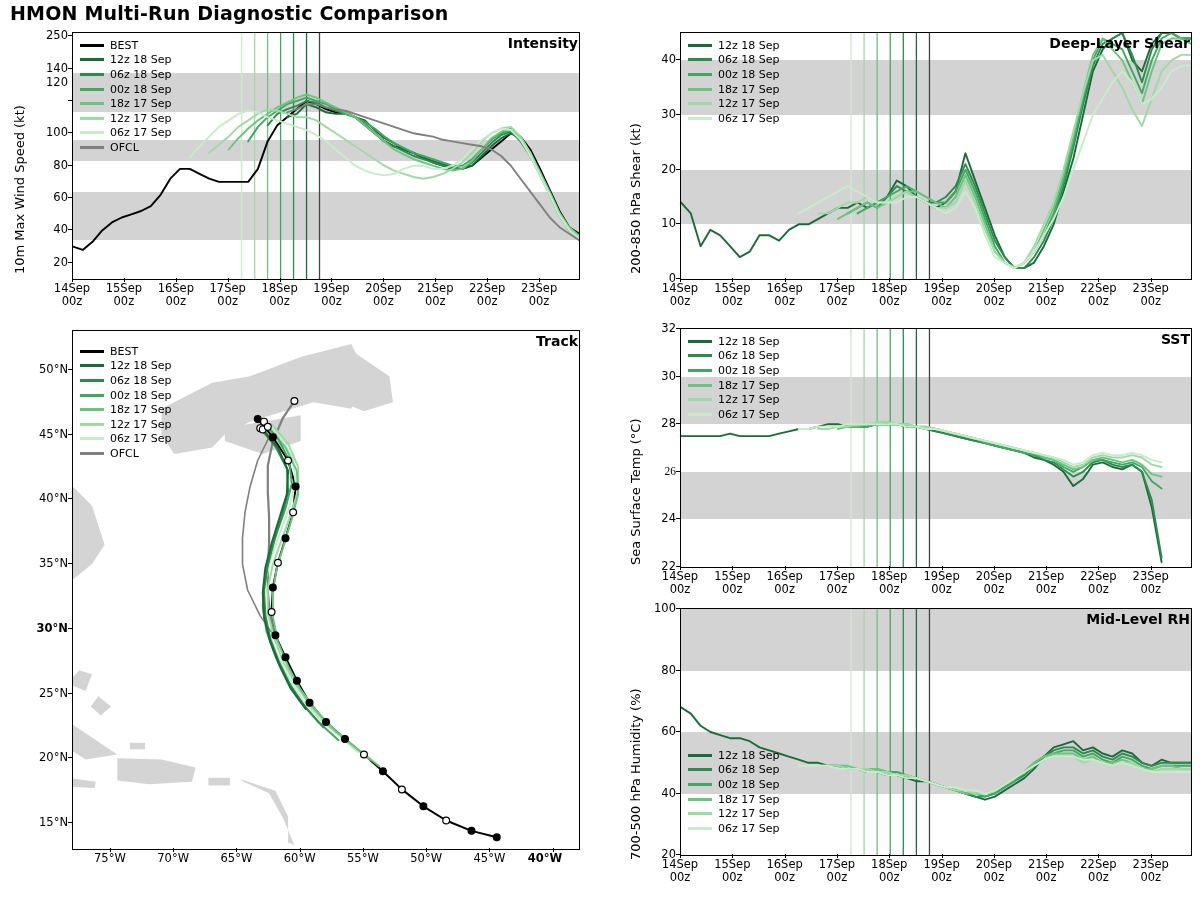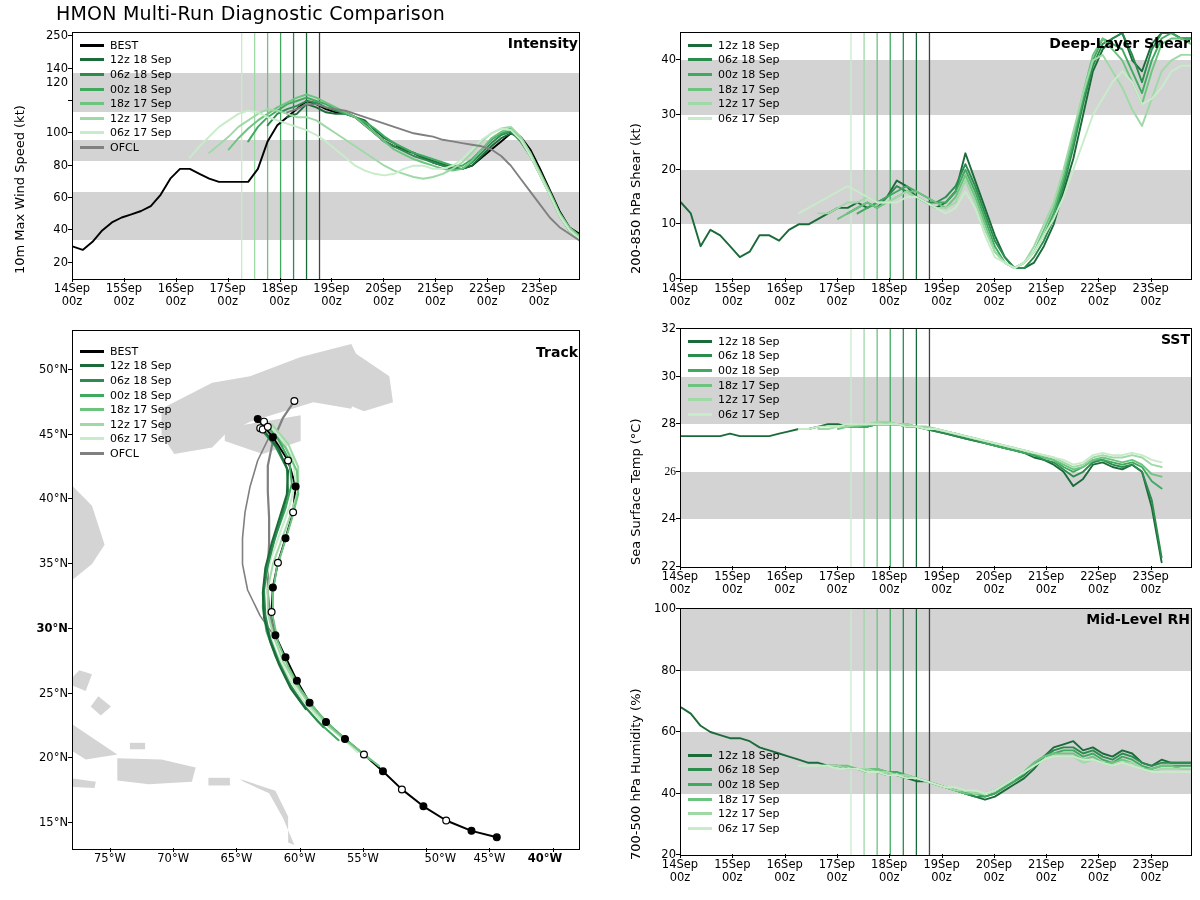--- a/index.html
+++ b/index.html
@@ -9,21 +9,21 @@
     font-family:"DejaVu Sans", sans-serif;
     color:#000;
     overflow:hidden;
     position:relative;
   }
   .root{position:relative;width:1200px;height:900px;}
 
   
   .title-left{
     position:absolute;left:10px;top:2px;
-    font-size:19px;font-weight:normal;letter-spacing:0.2px;margin-left:46px;
+    font-size:19px;font-weight:bold;letter-spacing:0.2px;
   }
   .title-right{
     position:absolute;right:8px;top:2px;
     font-size:19px;font-weight:bold;letter-spacing:0.2px;
   }
 
   
   .panel{position:absolute;box-sizing:border-box;}
   .plotbox{
     position:absolute;box-sizing:border-box;
@@ -220,21 +220,21 @@
           <circle cx="204.93" cy="231.805" r="3.4" fill="#ffffff" stroke="#000" stroke-width="1.2"></circle>
           <circle cx="220.10999999999999" cy="181.29999999999998" r="3.4" fill="#ffffff" stroke="#000" stroke-width="1.2"></circle>
           <circle cx="215.05" cy="129.5" r="3.4" fill="#ffffff" stroke="#000" stroke-width="1.2"></circle>
           <circle cx="191.01500000000001" cy="90.65000000000002" r="3.4" fill="#ffffff" stroke="#000" stroke-width="1.2"></circle>
           <circle cx="187.21999999999997" cy="97.125" r="3.4" fill="#ffffff" stroke="#000" stroke-width="1.2"></circle>
           <circle cx="189.75" cy="98.42000000000003" r="3.4" fill="#ffffff" stroke="#000" stroke-width="1.2"></circle>
           <circle cx="194.81" cy="95.82999999999997" r="3.4" fill="#ffffff" stroke="#000" stroke-width="1.2"></circle>
           <circle cx="221.375" cy="69.93" r="3.4" fill="#ffffff" stroke="#000" stroke-width="1.2"></circle>
         </svg>
       </div>
-    <div class="panel-label" style="right:12px;top:3px;margin-top:11px;">Track</div>
+    <div class="panel-label" style="right:12px;top:3px;">Track</div>
   <div class="ytick" style="top: 492.1px; left: 28px; width: 40px;">15°N</div>
       <div style="position: absolute; background: rgb(0, 0, 0); width: 4px; height: 1px; left: 68px; top: 492.1px;"></div>
       <div class="ytick" style="top: 427.35px; left: 28px; width: 40px;">20°N</div>
       <div style="position: absolute; background: rgb(0, 0, 0); width: 4px; height: 1px; left: 68px; top: 427.35px;"></div>
       <div class="ytick" style="top: 362.6px; left: 28px; width: 40px;">25°N</div>
       <div style="position: absolute; background: rgb(0, 0, 0); width: 4px; height: 1px; left: 68px; top: 362.6px;"></div>
       <div class="ytick" style="top: 297.85px; left: 28px; width: 40px; font-weight: bold;">30°N</div>
       <div style="position: absolute; background: rgb(0, 0, 0); width: 4px; height: 1px; left: 68px; top: 297.85px;"></div>
       <div class="ytick" style="top: 233.1px; left: 28px; width: 40px;">35°N</div>
       <div style="position: absolute; background: rgb(0, 0, 0); width: 4px; height: 1px; left: 68px; top: 233.1px;"></div>
@@ -247,21 +247,21 @@
       <div class="xtick" style="left: 79.95px; top: 522px; width: 60px;">75°W</div>
       <div style="position: absolute; background: rgb(0, 0, 0); width: 1px; height: 4px; left: 109.95px; top: 518px;"></div>
       <div class="xtick" style="left: 143.2px; top: 522px; width: 60px;">70°W</div>
       <div style="position: absolute; background: rgb(0, 0, 0); width: 1px; height: 4px; left: 173.2px; top: 518px;"></div>
       <div class="xtick" style="left: 206.45px; top: 522px; width: 60px;">65°W</div>
       <div style="position: absolute; background: rgb(0, 0, 0); width: 1px; height: 4px; left: 236.45px; top: 518px;"></div>
       <div class="xtick" style="left: 269.7px; top: 522px; width: 60px;">60°W</div>
       <div style="position: absolute; background: rgb(0, 0, 0); width: 1px; height: 4px; left: 299.7px; top: 518px;"></div>
       <div class="xtick" style="left: 332.95px; top: 522px; width: 60px;">55°W</div>
       <div style="position: absolute; background: rgb(0, 0, 0); width: 1px; height: 4px; left: 362.95px; top: 518px;"></div>
-      <div class="xtick" style="left: 396.2px; top: 522px; width: 60px; text-align: right;">50°W</div>
+      <div class="xtick" style="left: 396.2px; top: 522px; width: 60px;">50°W</div>
       <div style="position: absolute; background: rgb(0, 0, 0); width: 1px; height: 4px; left: 426.2px; top: 518px;"></div>
       <div class="xtick" style="left: 459.45px; top: 522px; width: 60px;">45°W</div>
       <div style="position: absolute; background: rgb(0, 0, 0); width: 1px; height: 4px; left: 489.45px; top: 518px;"></div>
       <div class="xtick" style="left: 515px; top: 522px; width: 60px; font-weight: bold;">40°W</div>
       <div style="position: absolute; background: rgb(0, 0, 0); width: 1px; height: 4px; left: 552.7px; top: 518px;"></div>
       <div class="legend" style="left: 80px; top: 14px;">
         <div class="lgrow">
           <span class="lgline" style="background: rgb(0, 0, 0);"></span>
           <span class="lgtxt">BEST</span>
         </div>

